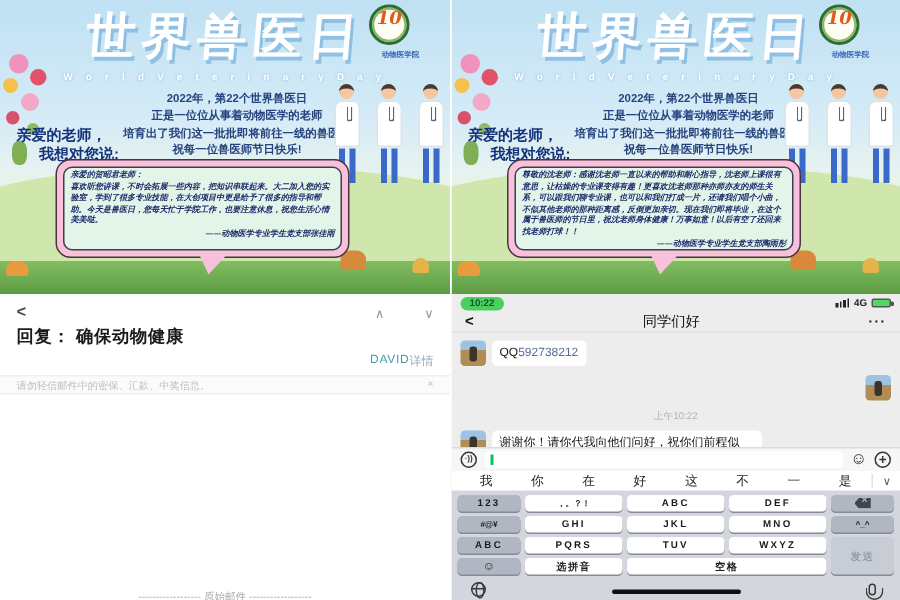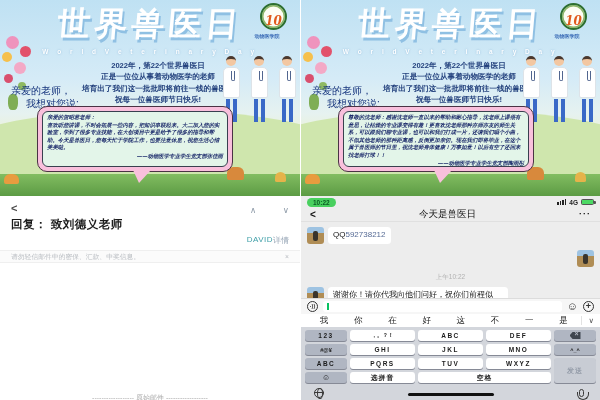--- a/index.html
+++ b/index.html
@@ -14,27 +14,27 @@
   .hill{position:absolute;bottom:12px;left:-40px;right:-40px;height:74px;
     background:#cfe6ad;border-radius:50% 50% 0 0}
   .grass{position:absolute;bottom:0;left:0;right:0;height:22px;
     background:linear-gradient(180deg,#82bd61,#5c9b44)}
   .ptitle{position:absolute;top:5px;left:0;right:0;text-align:center;
     font:bold 33px/1.15 "DejaVu Sans",sans-serif;color:#fff;letter-spacing:4px;
     text-shadow:2px 3px 0 rgba(140,190,225,.95);transform:skewX(-5deg)}
   .psub{position:absolute;top:48px;left:0;right:0;text-align:center;
     font-size:6.5px;color:#fff;letter-spacing:3.5px;font-weight:bold;
     text-shadow:0 0 2px rgba(120,170,210,.8)}
-  .badge{position:absolute;top:3px;right:13px;width:27px;height:27px;border-radius:50%;
+  .badge{position:absolute;top:3px;right:27px;width:27px;height:27px;border-radius:50%;
     background:#fdfdf4;border:2.5px solid #2c6e2f;box-shadow:inset 0 0 0 1.5px #8db76a;
-    display:flex;align-items:flex-end;justify-content:center}
+    display:flex;align-items:flex-start;justify-content:center}
   .badge b{font:bold italic 12px "DejaVu Serif",serif;color:#e05a1c}
   .badgecap{position:absolute;top:33px;right:4px;width:58px;text-align:center;
     font-size:5px;font-weight:bold;color:#3668b5}
-  .greet{position:absolute;left:11px;top:84px;font-weight:normal;color:#14337c;
+  .greet{position:absolute;left:11px;top:84px;font-weight:bold;color:#14337c;
     font-size:10px;line-height:1.3;z-index:3}
   .greet .g2{padding-left:15px}
   .announce{position:absolute;top:60px;left:72px;width:172px;text-align:center;
     font-weight:bold;color:#24427e;font-size:7.6px;line-height:1.5;z-index:2}
   .flowers{position:absolute;left:0;top:34px;width:46px;height:120px;z-index:2}
   .flowers i{position:absolute;border-radius:50%;display:block}
   .vets{position:absolute;right:1px;top:56px;display:flex;gap:4px;z-index:2}
   .vet{width:24px;height:78px;position:relative}
   .vet .head{width:10px;height:10px;border-radius:50%;background:#f3c7a1;
     margin:0 auto;border-top:3.5px solid #4a382e}
@@ -207,21 +207,21 @@
     </div>
 
     <div class="email">
       <div class="etop">
         <span class="eback">&lt;</span>
         <span class="earrows">
           <span>∧</span>
           <span>∨</span>
         </span>
       </div>
-      <div class="esubject">回复： 致刘德义老师</div>
+      <div class="esubject">回复： 确保动物健康</div>
       <div class="emeta">
         <span class="esender">DAVID</span>
         <span class="edetails">详情</span>
       </div>
       <div class="ewarn">
         <span>请勿轻信邮件中的密保、汇款、中奖信息。</span>
         <span>×</span>
       </div>
       <p class="eorig">------------------ 原始邮件 ------------------</p>
     </div>
@@ -304,21 +304,21 @@
               <i style="height:3.5px"></i>
               <i style="height:4.5px"></i>
               <i style="height:5.5px"></i>
             </span>
           <span class="net">4G</span>
           <span class="batt"></span>
         </span>
       </div>
       <div class="nav">
         <span class="wback">&lt;</span>
-        <span class="wtitle">今天是兽医日</span>
+        <span class="wtitle">同学们好</span>
         <span class="wmore">···</span>
       </div>
       <div class="chat">
         <div class="mrow">
           <span class="avatar"></span>
           <span class="bub"><span>QQ</span><span class="qqnum">592738212</span></span>
         </div>
         <div class="mrow r">
           <span class="avatar"></span>
         </div>

